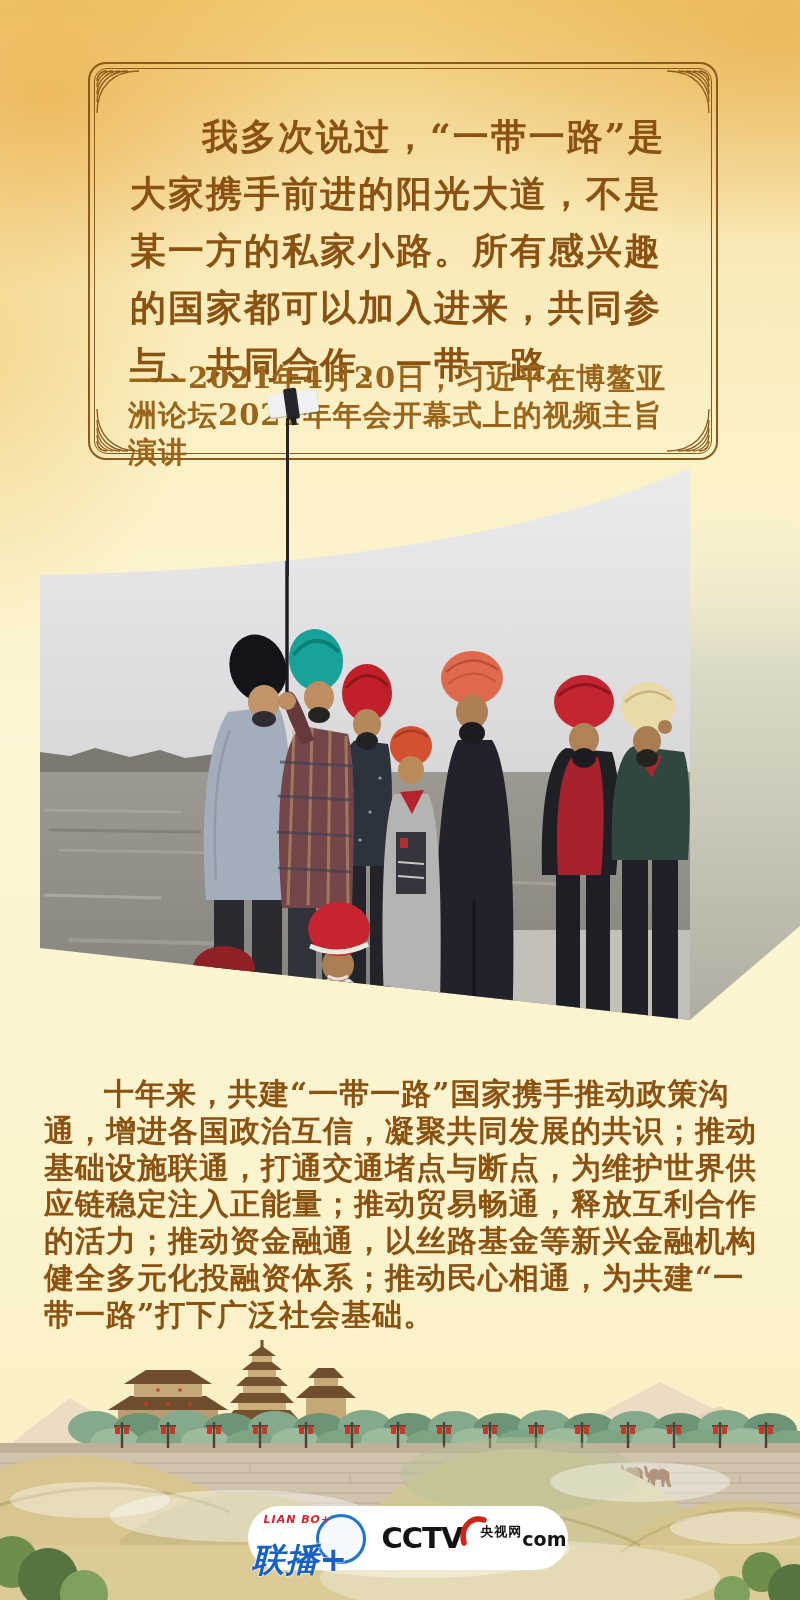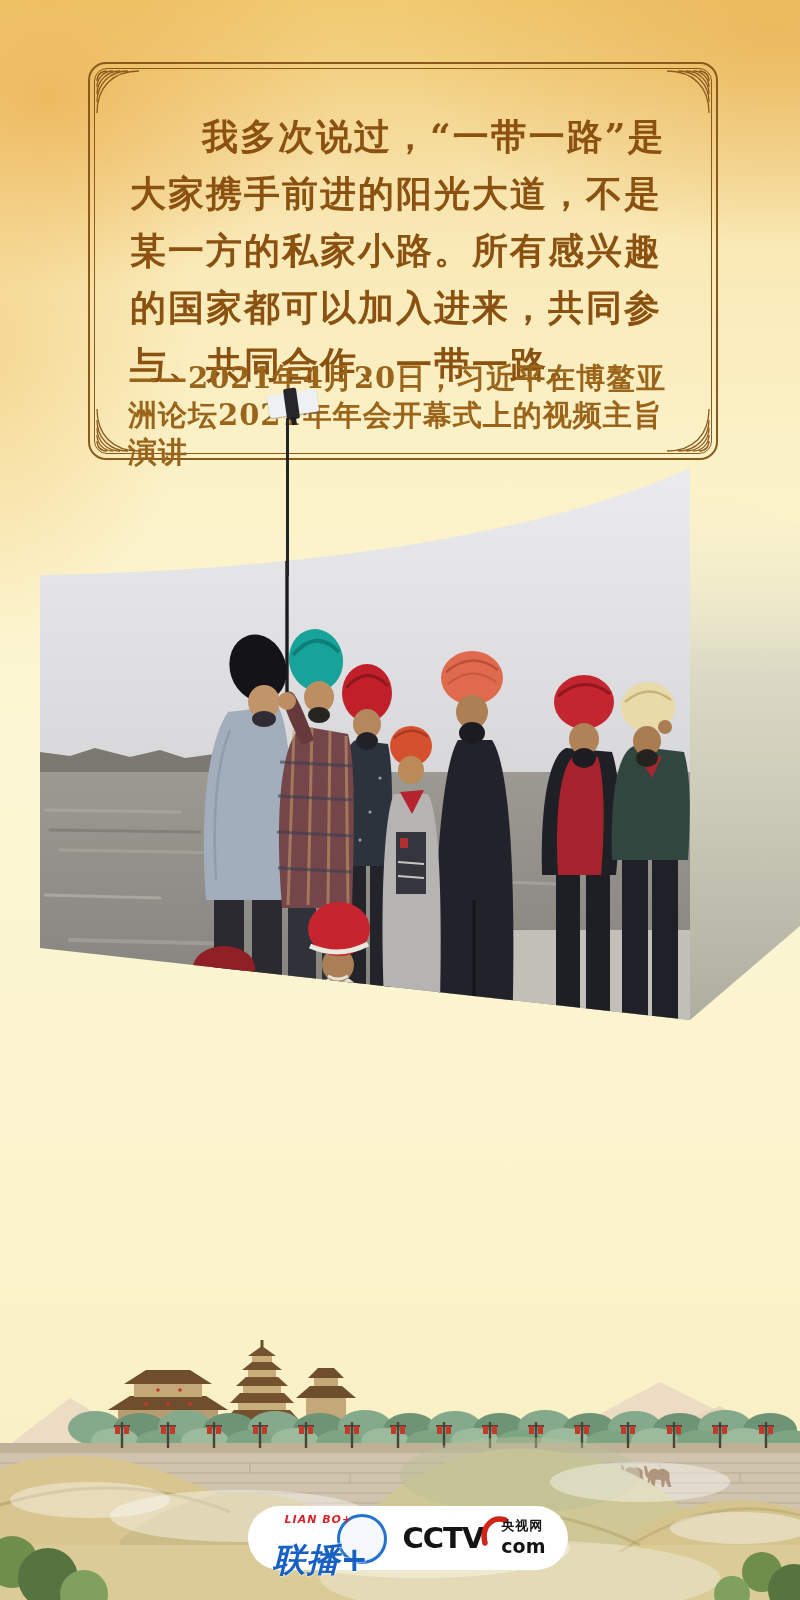--- a/index.html
+++ b/index.html
@@ -66,21 +66,21 @@
   #lianbo-logo{position:relative;width:122px;height:56px;}
   #lianbo-circle{position:absolute;right:6px;top:4px;width:44px;height:44px;border:3px solid #2273cf;
     border-radius:50%;background:rgba(232,242,252,.45);}
   #lianbo-tagline{position:absolute;left:14px;top:3px;font-size:11px;font-weight:bold;font-style:italic;
     color:#d4232b;letter-spacing:1px;white-space:nowrap;}
   #lianbo-name{position:absolute;left:2px;top:28px;font-size:33px;font-weight:900;font-style:italic;
     color:#1760c4;letter-spacing:1px;text-shadow:0 0 2px #fff,0 0 2px #fff;white-space:nowrap;}
   #cctv-logo{display:flex;align-items:center;justify-content:space-between;}
   #cctv-brand{font-size:29px;font-weight:900;color:#141414;letter-spacing:-1px;}
   #cctv-swoosh{margin:-16px -8px 0 -4px;}
-  #cctv-col{display:flex;flex-direction:column;line-height:1;margin-top:-2px;}
+  #cctv-col{display:flex;line-height:1;margin-top:-2px;}
   #cctv-site{font-size:13px;font-weight:bold;color:#141414;letter-spacing:1px;}
   #cctv-suffix{font-size:19px;font-weight:bold;color:#141414;margin-top:5px;}
 </style>
 </head>
 <body>
 
 <div id="canvas">
 
   <div id="quote-box" class="abs">
     <svg class="corner tl" viewBox="0 0 46 46">
@@ -275,20 +275,21 @@
         <ellipse cx="338" cy="965" rx="16" ry="17" fill="#aa7f56"></ellipse>
         <ellipse cx="339" cy="929" rx="31" ry="27" fill="#c6242f"></ellipse>
         <path d="M310,946 Q339,959 368,944" stroke="#ece8e0" stroke-width="5" fill="none"></path>
         <path d="M328,976 Q338,982 348,976" stroke="#e7e3d9" stroke-width="3" fill="none"></path>
       </g>
 
       <ellipse cx="224" cy="968" rx="31" ry="22" fill="#8e2026"></ellipse>
     </g>
   </svg>
 
+  <div id="body-paragraph" class="abs">十年来，共建“一带一路”国家携手推动政策沟通，增进各国政治互信，凝聚共同发展的共识；推动基础设施联通，打通交通堵点与断点，为维护世界供应链稳定注入正能量；推动贸易畅通，释放互利合作的活力；推动资金融通，以丝路基金等新兴金融机构健全多元化投融资体系；推动民心相通，为共建“一带一路”打下广泛社会基础。</div>
 
   <svg id="illustration-svg" class="abs" width="800" height="270" viewBox="0 1330 800 270">
     <defs>
       <path id="camel" d="M27,0 L25,-8 C26,-12 25,-15 22,-16 C20,-18 17,-18 15,-16 C13,-18 9,-18 7,-16 L5,-13 L4,-18 C3,-21 1,-21 1,-19 L2,-13 C2,-11 3,-10 4,-9 L5,-8 L3,0 L5,0 L7,-7 L9,0 L11,0 L12,-7 L17,-7 L18,0 L20,0 L21,-7 L24,0 Z"></path>
       <g id="lamp">
         <rect x="-1.2" y="-26" width="2.4" height="26" fill="#4a4336"></rect>
         <rect x="-8" y="-23" width="16" height="2" fill="#4a4336"></rect>
         <rect x="-7" y="-22" width="5" height="8" fill="#c23a2c"></rect>
         <rect x="2" y="-22" width="5" height="8" fill="#c23a2c"></rect>
       </g>

